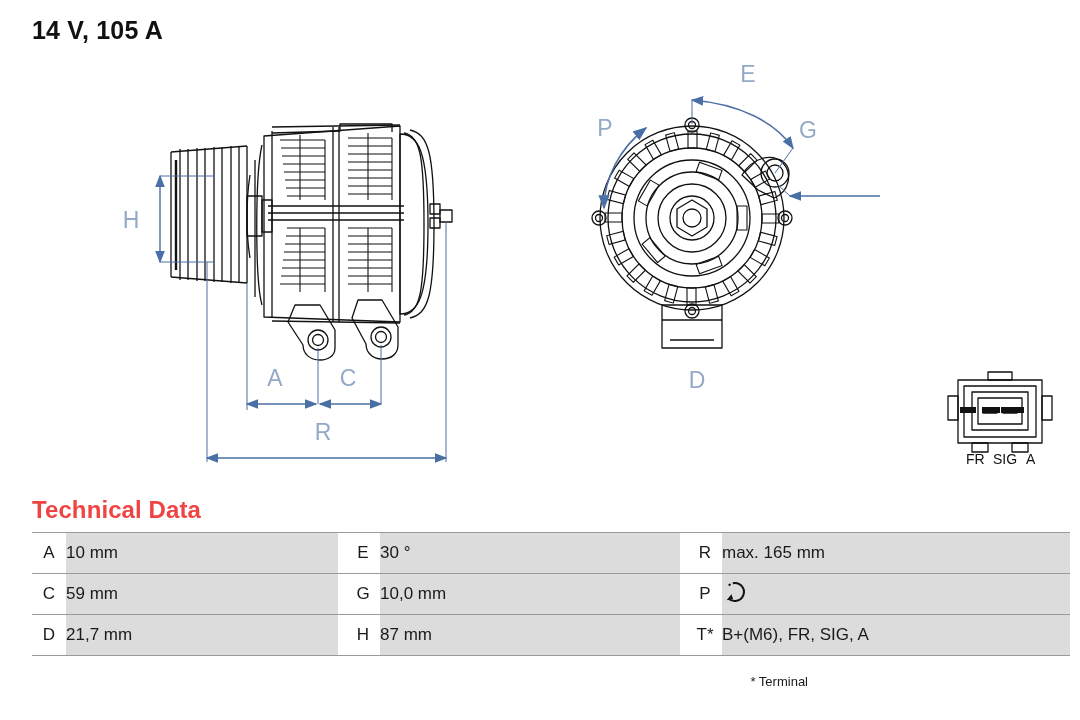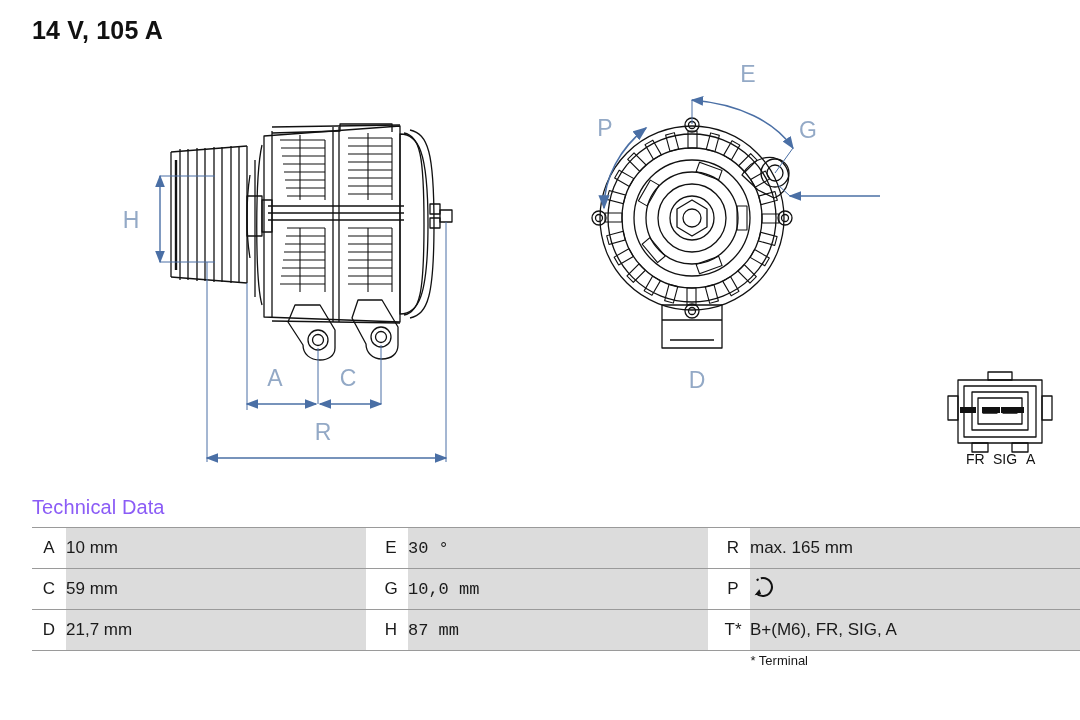--- a/index.html
+++ b/index.html
@@ -40,23 +40,23 @@
   }
 
   
   .tech-block {
     position: absolute;
     left: 32px;
     top: 496px;
     width: 1016px;
   }
   .tech-heading {
-    font-size: 20px;
-    font-weight: normal;
-    color: #8b5cf6;
+    font-size: 24px;
+    font-weight: bold;
+    color: #ef4444;
     margin: 0 0 8px 0;
     letter-spacing: 0.1px;
   }
   table.tech-table {
     border-collapse: collapse;
     width: 1016px;
     table-layout: fixed;
   }
   table.tech-table td {
     height: 40px;
@@ -72,33 +72,33 @@
   td.key-cell {
     background: #ffffff;
     text-align: center;
     width: 34px;
     padding: 0 6px 0 2px;
   }
   td.val-cell {
     background: #dcdcdc;
     padding-left: 10px;
   }
-  td.val-a { width: 300px; }
-  td.val-b { width: 300px; font-family: Liberation Mono, monospace; }
+  td.val-a { width: 272px; }
+  td.val-b { width: 300px; }
   td.val-c { width: 348px; }
   td.gap-cell {
     background: #ffffff;
     width: 8px;
     padding: 0;
   }
   .footnote {
     text-align: right;
     font-size: 13px;
     color: #1a1a1a;
-    padding-top: 2px;
+    padding-top: 18px;
     padding-right: 240px;
   }
   .rot-icon { display: inline-block; vertical-align: middle; }
 </style>
 </head>
 <body>
 
 <div class="page-title">14 V, 105 A</div>
 
 <div class="drawing-area">

